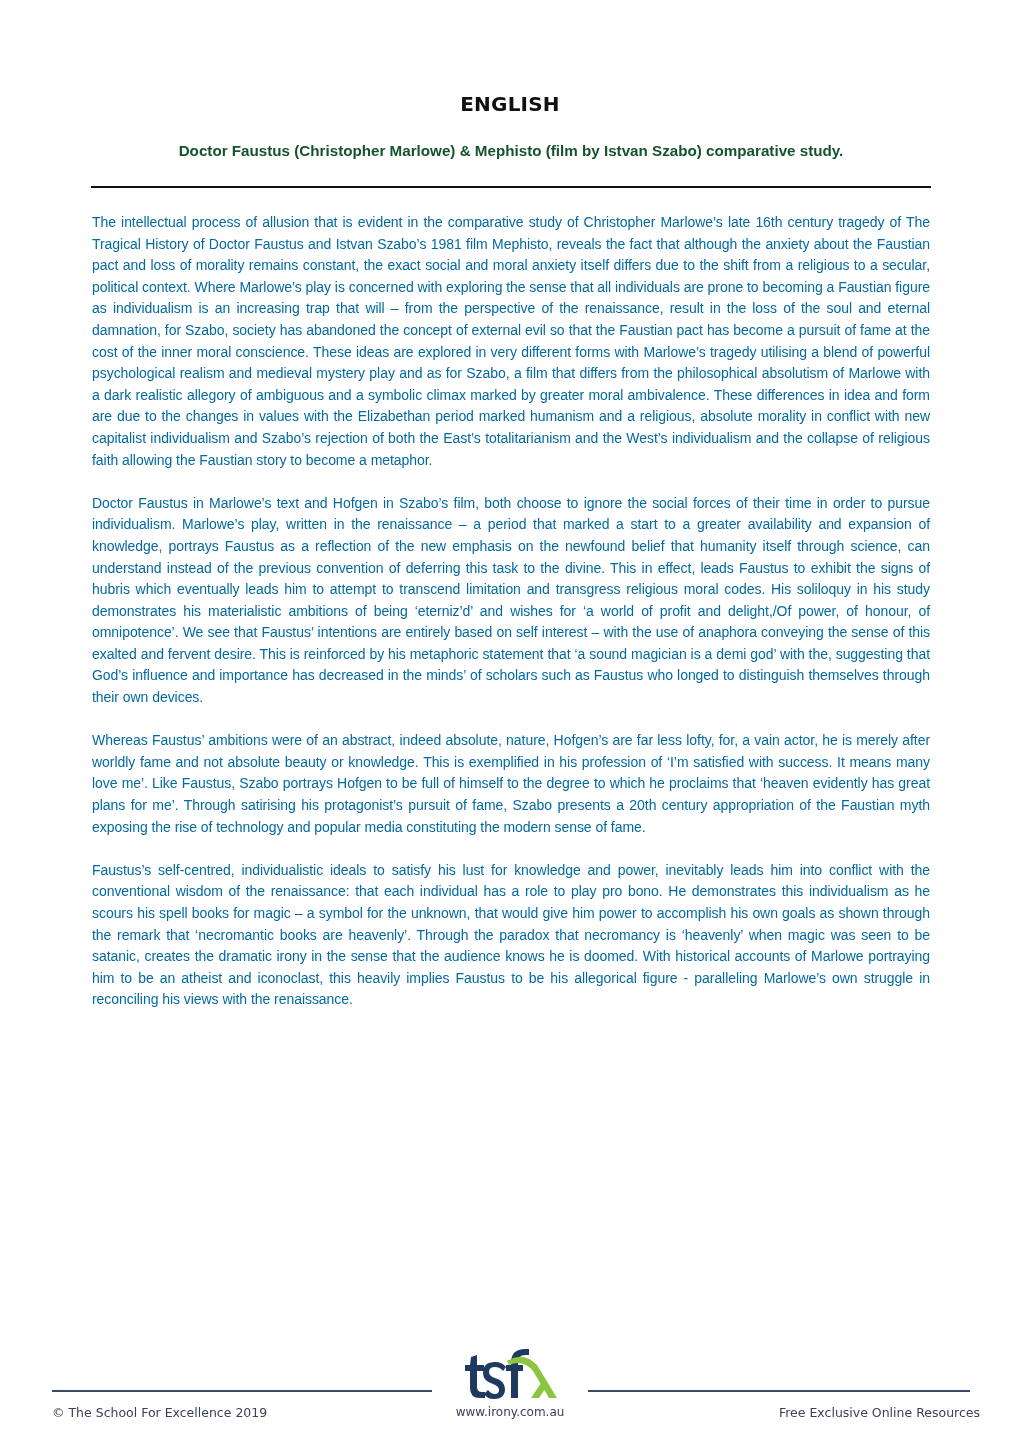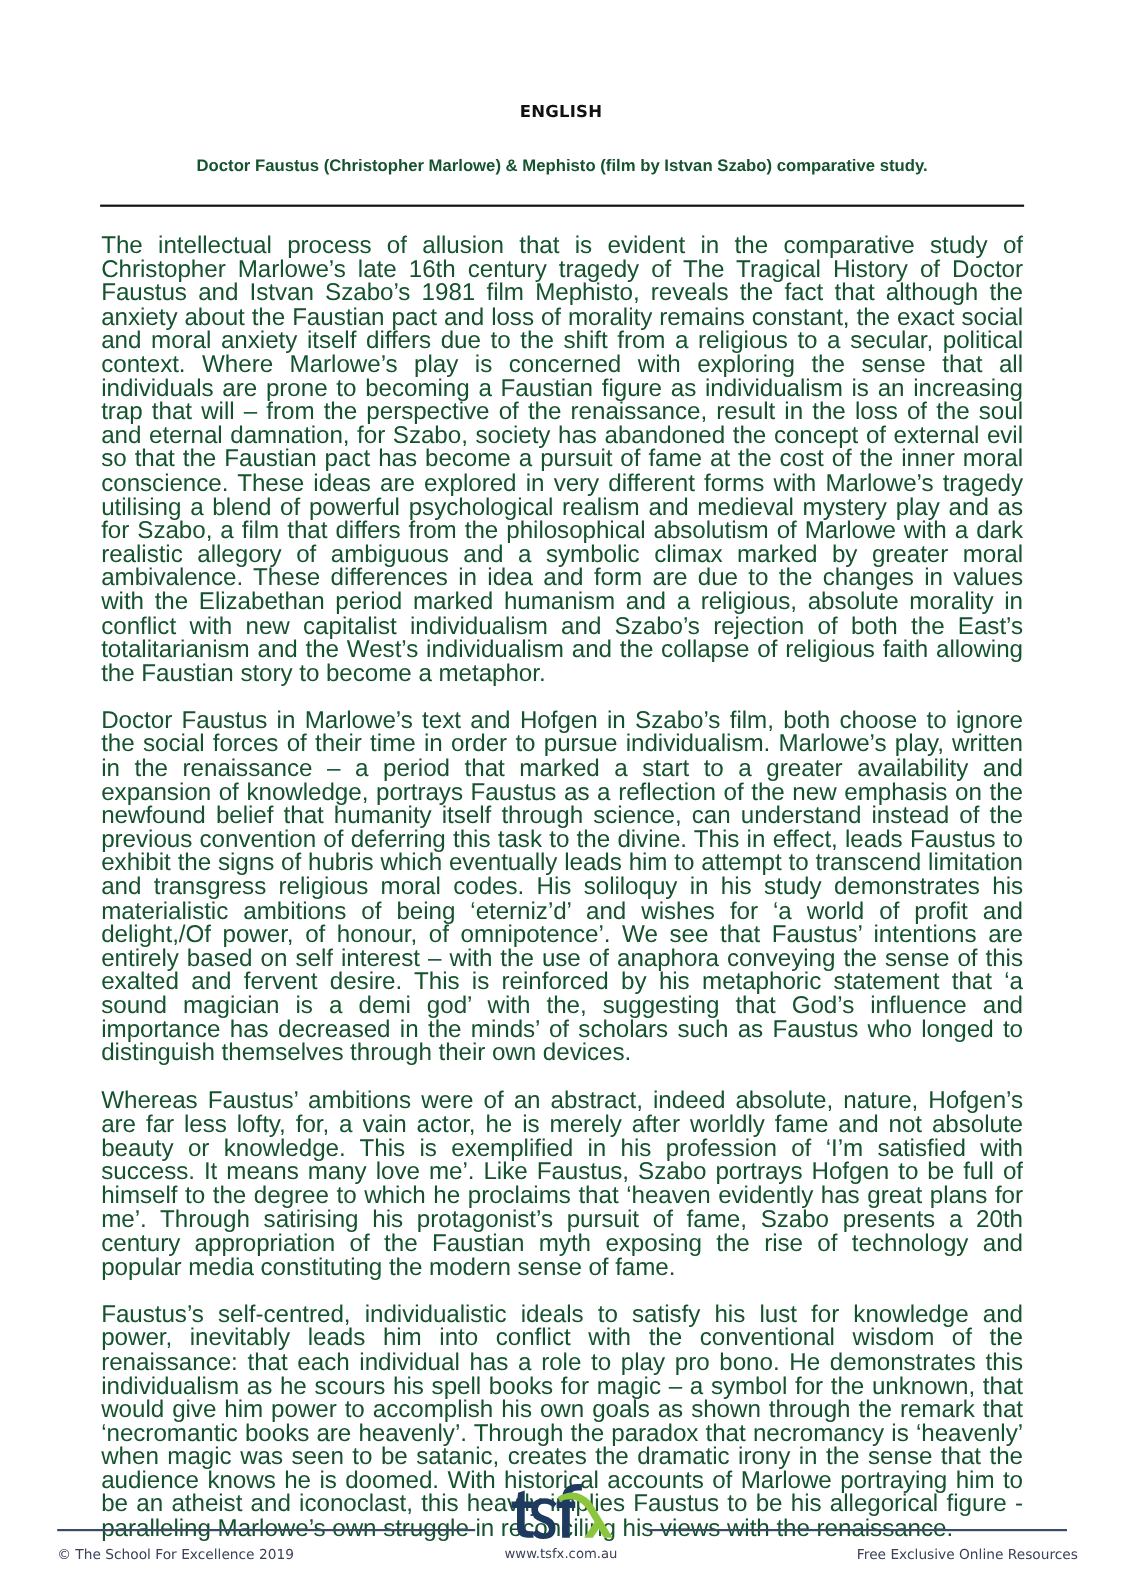--- a/index.html
+++ b/index.html
@@ -16,21 +16,21 @@
       color: #222222;
     }
     .page-title {
       position: absolute;
       top: 92px;
       left: 0;
       width: 1020px;
       text-align: center;
       font-family: "DejaVu Sans", sans-serif;
       font-weight: bold;
-      font-size: 15px;
+      font-size: 20px;
       letter-spacing: 0.2px;
       color: #111111;
     }
     .subtitle {
       position: absolute;
       top: 142px;
       left: 92px;
       width: 838px;
       text-align: center;
       font-weight: bold;
@@ -47,24 +47,24 @@
       border-top: 2.5px solid #111111;
     }
     .body-text {
       position: absolute;
       top: 212px;
       left: 92px;
       width: 838px;
     }
     .body-text p {
       margin: 0 0 21.6px 0;
-      font-size: 22px;
+      font-size: 14px;
       line-height: 21.6px;
       text-align: justify;
-      color: #14532d;
+      color: #0369a1;
       letter-spacing: -0.05px;
     }
     
     .footer-rule {
       position: absolute;
       top: 1390px;
       height: 0;
       border-top: 2px solid #3b4a66;
     }
     .footer-rule.left { left: 52px; width: 380px; }
@@ -117,15 +117,15 @@
 
     <path d="M42 26 Q39 22 34 22 Q28 22 28 27 Q28 31 34 33 Q44 36 44 44 Q44 54 33 54 Q26 54 23 49 L27 45 Q30 49 34 49 Q38 49 38 45 Q38 41 32 39 Q22 36 22 28 Q22 17 34 17 Q41 17 45 22 Z" fill="#1f3a5f"></path>
 
     <path d="M50 53 L50 18 Q50 4 64 4 L68 4 L68 10 L64 10 Q57 10 57 18 L57 53 Z M45 20 L62 20 L62 26 L45 26 Z" fill="#1f3a5f"></path>
 
     <path d="M46 16 Q62 6 76 20 L96 53 L88 53 L72 26 Q62 14 48 20 Z" fill="#8cc63f"></path>
     <path d="M70 53 L82 35 L86 41 L78 53 Z" fill="#8cc63f"></path>
   </svg>
 
   <div class="footer-text footer-copyright">© The School For Excellence 2019</div>
-  <div class="footer-text footer-url">www.tsfx.com.au</div>
+  <div class="footer-text footer-url">www.irony.com.au</div>
   <div class="footer-text footer-tagline">Free Exclusive Online Resources</div>
 </div>
 
 </body></html>

